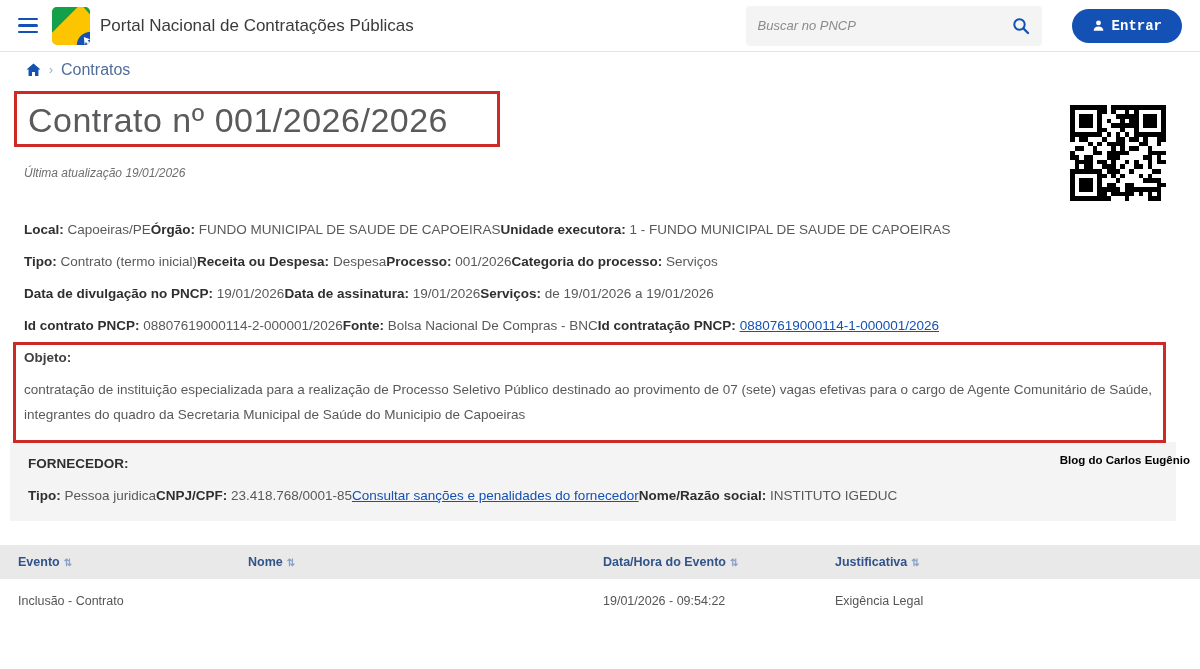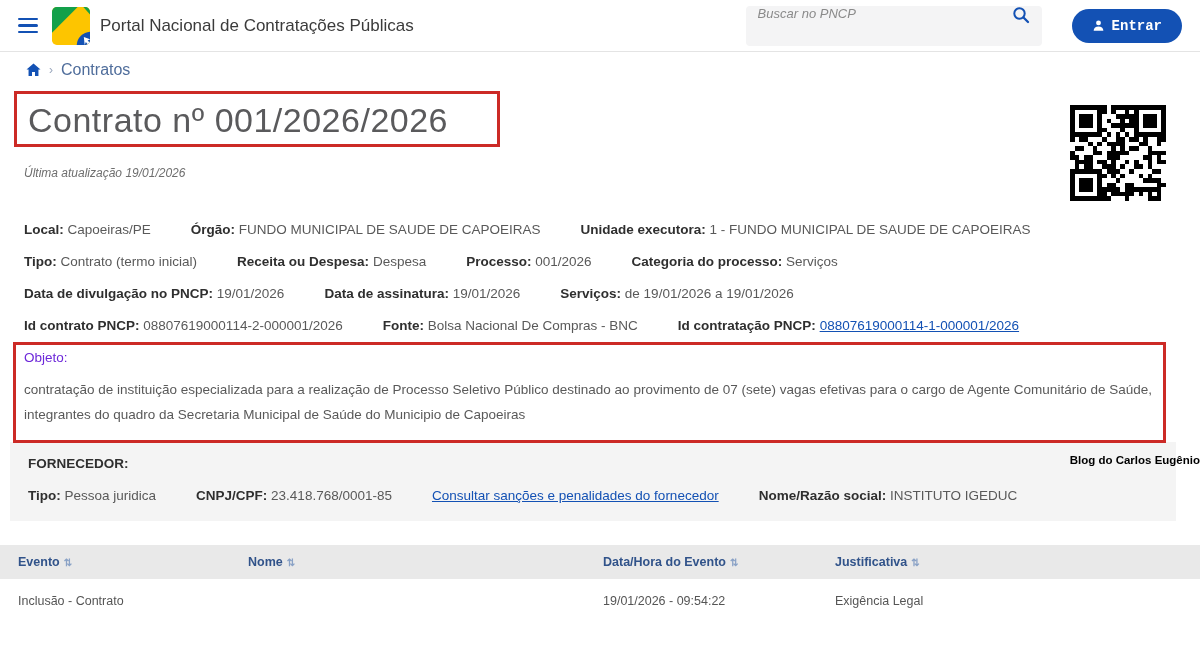--- a/index.html
+++ b/index.html
@@ -9,21 +9,21 @@
 
   
   .header { height:52px; display:flex; align-items:center; gap:14px;
     padding:0 18px; border-bottom:1px solid #e4e4e4; background:#fff; }
   .burger { width:20px; display:flex; flex-direction:column; gap:4px; cursor:pointer; }
   .burger i { display:block; height:2.5px; background:#1351b4; border-radius:2px; }
   .brand { display:flex; align-items:center; gap:10px; cursor:pointer; }
   .brand-title { font-size:17px; color:#3b3b3b; }
   .spacer { flex:1; }
   .search { width:296px; height:40px; background:#f4f4f5; border-radius:4px;
-    display:flex; align-items:flex-start; padding:0 12px; }
+    display:flex; align-items:center; padding:0 12px; }
   .search input { flex:1; border:none; background:transparent; outline:none;
     font-size:13px; color:#444; font-family:"Liberation Sans", sans-serif; }
   .search input::placeholder { color:#8a8a8a; font-style:italic; }
   .search-btn { background:none; border:none; cursor:pointer; display:flex; align-items:center; }
   .login-btn { margin-left:16px; display:flex; align-items:center; gap:7px;
     background:#1351b4; color:#fff; border:none; border-radius:19px;
     padding:9px 20px; font-size:14px; font-weight:bold; cursor:pointer;
     font-family:Liberation Mono, monospace; }
 
   
@@ -35,29 +35,29 @@
   .main { padding:0 24px; position:relative; }
 
   .title-annot { position:relative; display:inline-block; margin-top:13px; margin-left:4px; }
   .title-annot::after { content:""; position:absolute; top:-10px; bottom:-7px;
     left:-14px; right:-52px; border:3px solid #cc2a26; pointer-events:none; }
   .page-title { font-size:34px; font-weight:300; color:#5a5a5c; letter-spacing:.5px; }
 
   .last-update { margin-top:26px; font-size:12px; font-style:italic; color:#6e6e6e; }
 
   .details { margin-top:42px; }
-  .drow { display:flex; flex-wrap:nowrap; gap:40px; margin-bottom:17px;text-align:right; }
+  .drow { display:flex; flex-wrap:nowrap; margin-bottom:17px;text-align:right; }
   .pair { font-size:13.5px; color:#595959; white-space:nowrap; }
   .pair b { color:#2f2f2f; }
   .linkval { color:#1351b4; text-decoration:underline; cursor:pointer; }
 
   .objeto { position:relative; margin-top:14px; }
   .objeto::after { content:""; position:absolute; top:-8px; bottom:-15px;
     left:-11px; right:10px; border:3px solid #cc2a26; pointer-events:none; z-index:3; }
-  .objeto-label { font-size:13.5px; font-weight:normal; color:#6d28d9; }
+  .objeto-label { font-size:13.5px; font-weight:bold; color:#404040; }
   .objeto-text { margin-top:13px; font-size:13.5px; color:#595959; line-height:1.85;
     max-width:1135px; }
 
   .fornecedor { margin-top:14px; margin-left:-14px; margin-right:0;
     background:#f4f4f4; padding:14px 16px 18px 18px; }
   .fornecedor-heading { font-size:13.5px; font-weight:bold; color:#2f2f2f; }
   .fornecedor .drow { margin-top:17px; margin-bottom:0; }
 
   .tabbar { margin:30px -24px 0; padding:0 24px; border-bottom:1px solid #e4e4e4; }
   .tab { display:inline-block; font-size:17px; color:#3a6191; padding:0 6px 9px;
@@ -70,21 +70,21 @@
   .histtable td { font-size:12.5px; color:#555; padding:15px 8px 16px; background:#fff; }
   .sort { color:#8aa2c6; font-size:10px; margin-left:4px; }
 
   
   .qr { position:absolute; top:105px; right:34px; width:96px; height:96px;
     background:#fff; display:grid; grid-template-columns:repeat(21,1fr);
     grid-template-rows:repeat(21,1fr); }
   .qr i { display:block; }
   .qr i.b { background:#000; }
 
-  .watermark { position:absolute; right:0; bottom:4px; font-size:11.5px;
+  .watermark { position:absolute; right:10px; bottom:4px; font-size:11.5px;
     font-weight:bold; color:#000; }
 
   .icon-svg { display:block; }
 </style>
 </head>
 <body>
 
 <div class="page">
 
   <div class="header">

